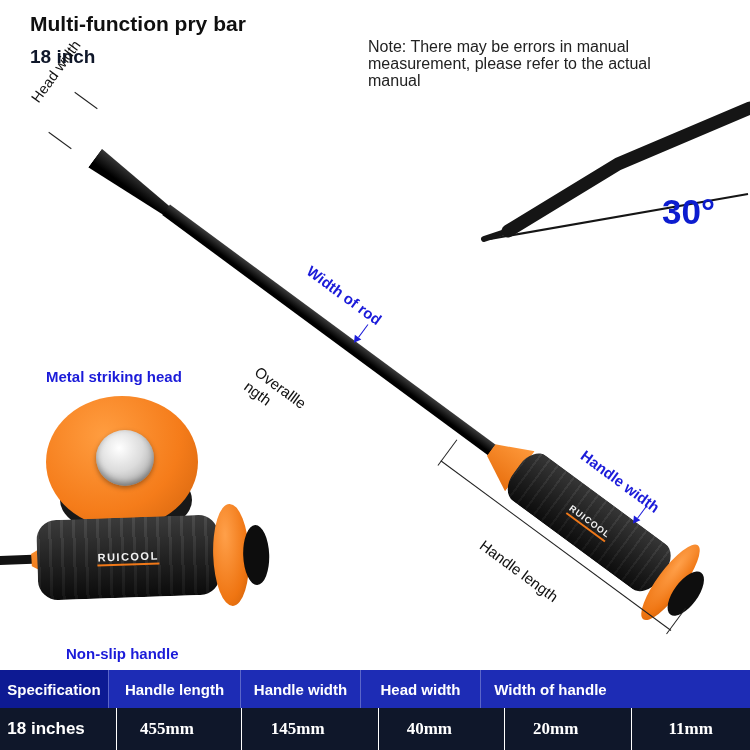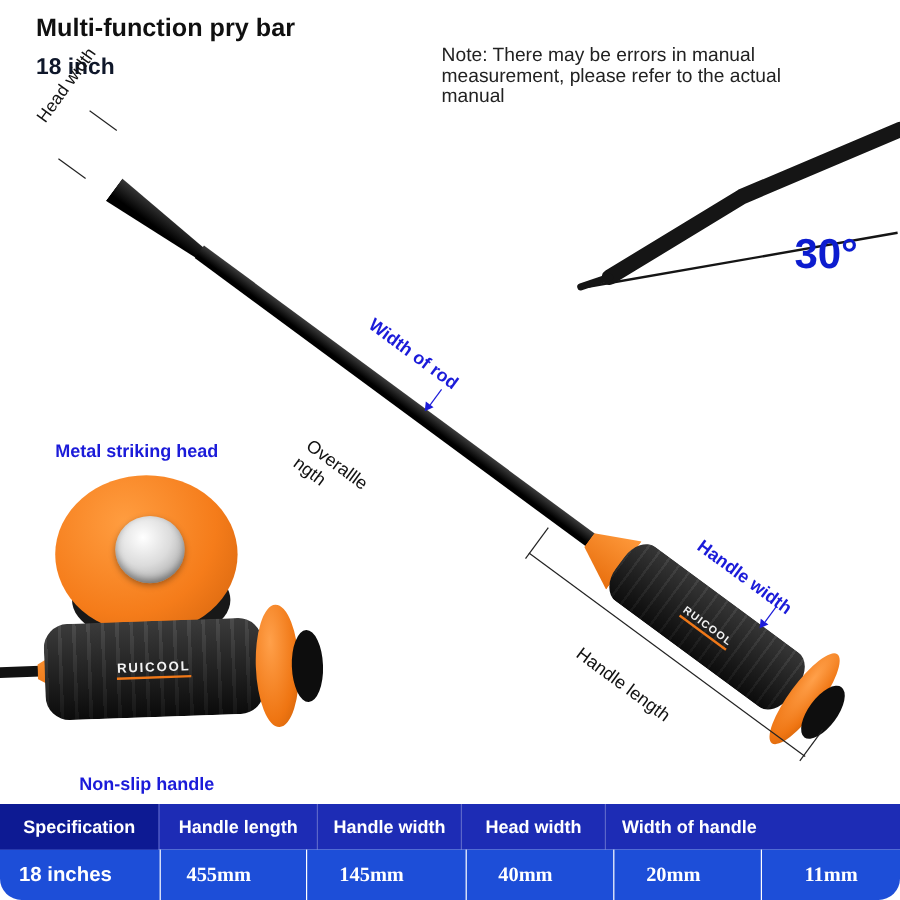--- a/index.html
+++ b/index.html
@@ -1,18 +1,18 @@
 <!DOCTYPE html>
 <html><head>
 <meta charset="utf-8">
 <style>
   html,body { margin:0; padding:0; background:#fff; }
   .stage {
     position:relative; width:750px; height:750px; background:#fff;
-    font-family:"Liberation Sans", sans-serif; overflow:hidden;border-radius:18px;
+    font-family:"Liberation Sans", sans-serif; overflow:hidden;
   }
   .abs { position:absolute; }
 
   
   .title1 { left:30px; top:12px; font-size:21px; font-weight:bold; color:#101010; }
   .title2 { left:30px; top:46px; font-size:19px; font-weight:bold; color:#0f172a; }
   .note   { left:368px; top:38px; width:330px; font-size:16px; line-height:17px; color:#222; }
 
   
   .blue-lbl { color:#1b1bd9; font-weight:600; }
@@ -82,28 +82,28 @@
   .brand-cu { color:#f2f2f2; font-size:11px; font-weight:bold; letter-spacing:1.5px;
       border-bottom:2px solid #f07818; padding-bottom:1px; }
   .handle-cu .flange2 { left:214px; top:-8px; width:36px; height:102px; border-radius:50%;
       background:radial-gradient(ellipse at 35% 30%, #ffa04a, #ef7512 65%, #c55c07); }
   .handle-cu .nub2 { left:244px; top:14px; width:26px; height:60px; border-radius:50%; background:#0d0d0d; }
   .lbl-nonslip { left:66px; top:645px; font-size:15px; }
 
   
   .spec-table { left:0; top:670px; width:750px; }
   .thead { display:flex; height:38px; background:#1d2cb5; }
-  .trow  { display:flex; height:42px; background:#1d4ed8;gap:24px; }
+  .trow  { display:flex; height:42px; background:#0f172a;gap:24px; }
   .cell  { display:flex; align-items:center; justify-content:center; color:#fff; box-sizing:border-box; }
   .thead .cell { font-size:15px; font-weight:bold; }
   .thead .cell + .cell { border-left:1px solid rgba(255,255,255,.28); }
   .thead .cell.c0 { background:#0d1a93; }
   .trow .cell { font-size:17px; font-weight:bold; }
   .trow .cell + .cell { border-left:1.5px solid #fff;font-family:Liberation Serif, serif; }
-  .c0{width:132px} .c1{width:118px} .c2{width:132px} .c3{width:120px} .c4{width:120px} .c5{width:140px}
+  .c0{width:108px} .c1{width:118px} .c2{width:132px} .c3{width:120px} .c4{width:120px} .c5{width:140px}
 </style>
 </head>
 <body>
 
 <div class="stage">
 
   <div class="abs title1">Multi-function pry bar</div>
   <div class="abs title2">18 inch</div>
   <div class="abs note">
     <div>Note: There may be errors in manual</div>

